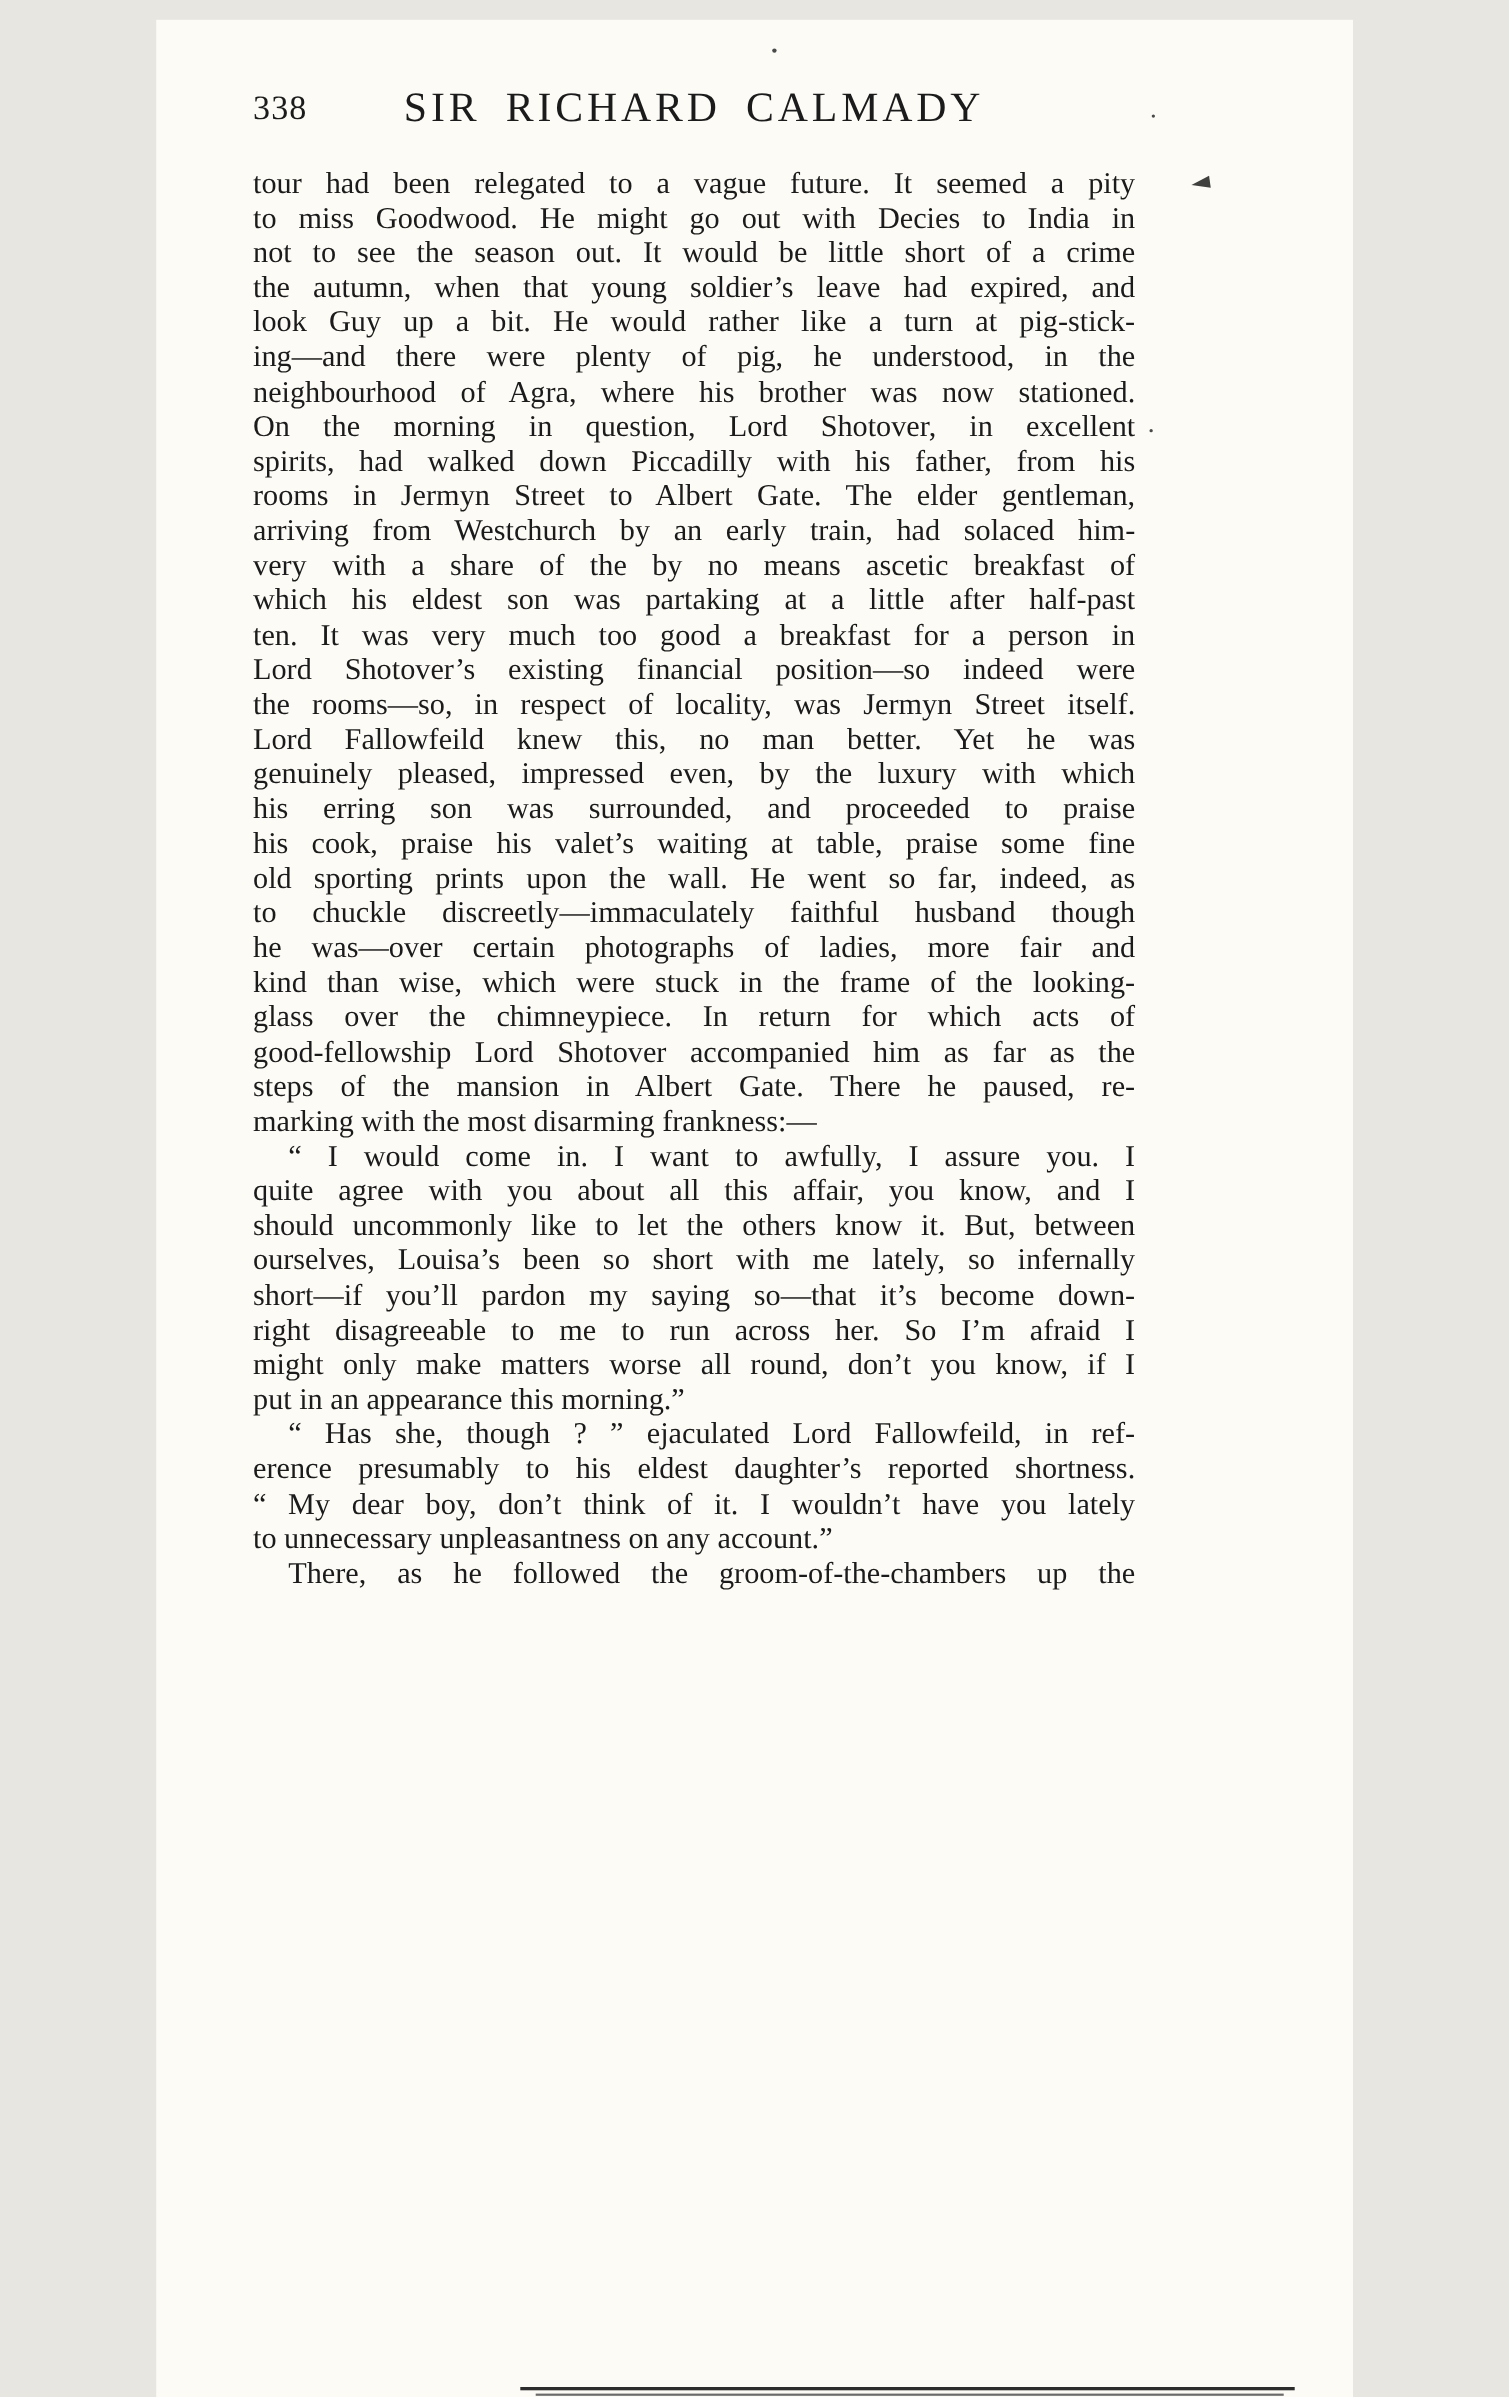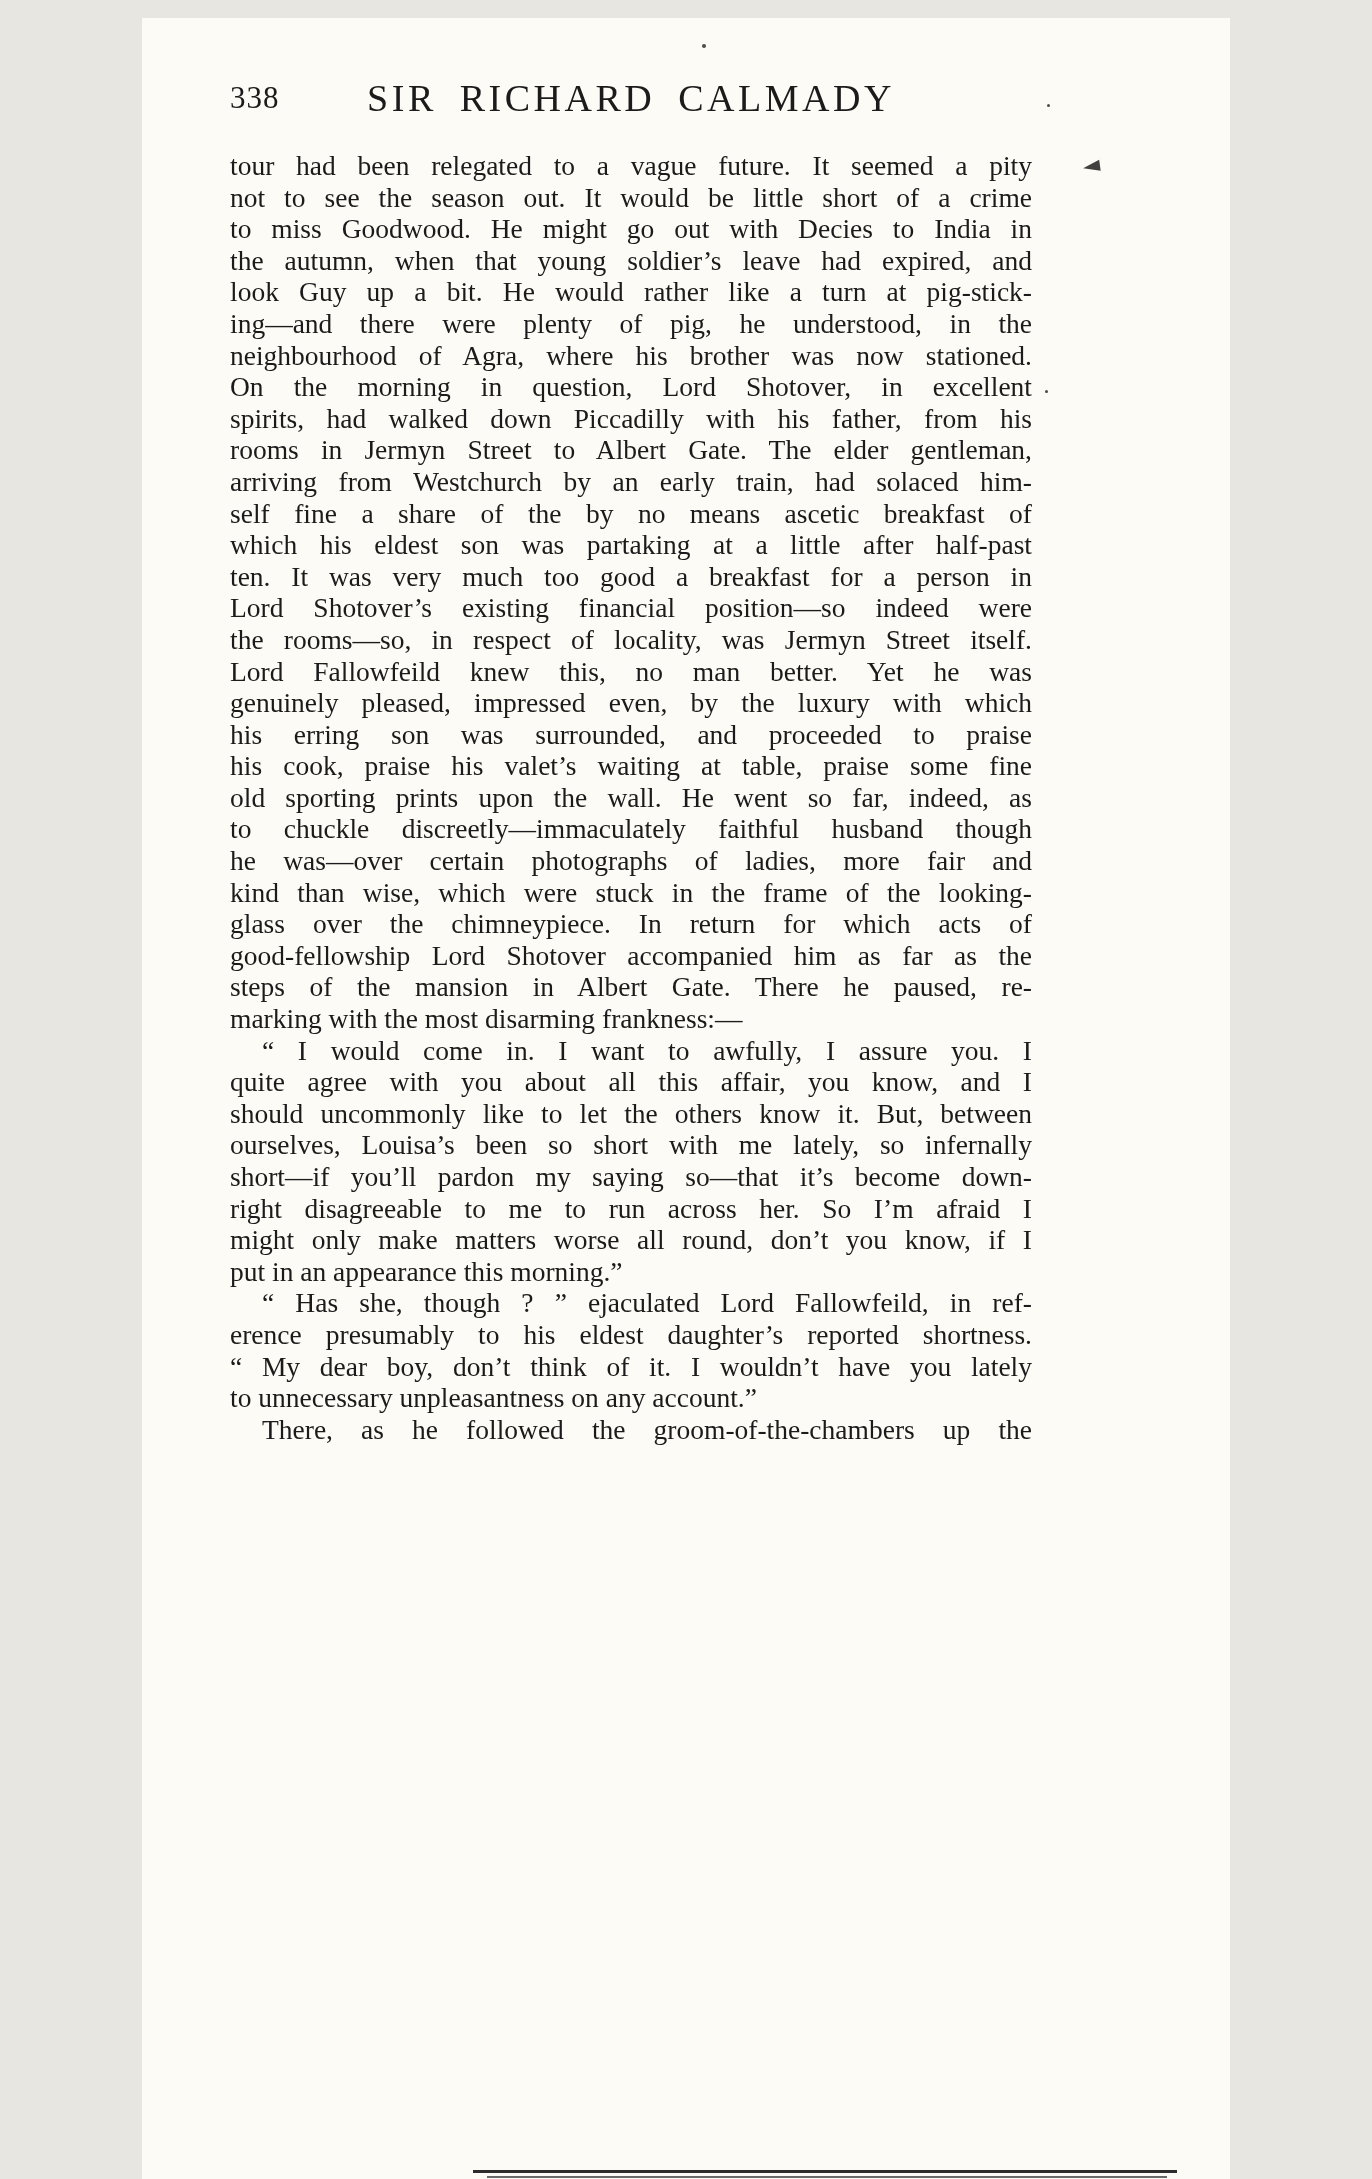--- a/index.html
+++ b/index.html
@@ -109,31 +109,31 @@
 
     <div class="page-header">
       <span class="page-number">338</span>
       <div class="page-title">SIR RICHARD CALMADY</div>
     </div>
 
     <div class="page-body">
 
     <div class="para">
           <div class="line">tour had been relegated to a vague future. It seemed a pity</div>
+          <div class="line">to miss Goodwood. He might go out with Decies to India in</div>
           <div class="line">not to see the season out. It would be little short of a crime</div>
-          <div class="line">to miss Goodwood. He might go out with Decies to India in</div>
           <div class="line">the autumn, when that young soldier’s leave had expired, and</div>
           <div class="line">look Guy up a bit. He would rather like a turn at pig-stick-</div>
           <div class="line">ing—and there were plenty of pig, he understood, in the</div>
           <div class="line">neighbourhood of Agra, where his brother was now stationed.</div>
           <div class="line">On the morning in question, Lord Shotover, in excellent</div>
           <div class="line">spirits, had walked down Piccadilly with his father, from his</div>
           <div class="line">rooms in Jermyn Street to Albert Gate. The elder gentleman,</div>
           <div class="line">arriving from Westchurch by an early train, had solaced him-</div>
-          <div class="line">self fine a share of the by no means ascetic breakfast of</div>
+          <div class="line">very with a share of the by no means ascetic breakfast of</div>
           <div class="line">which his eldest son was partaking at a little after half-past</div>
           <div class="line">ten. It was very much too good a breakfast for a person in</div>
           <div class="line">Lord Shotover’s existing financial position—so indeed were</div>
           <div class="line">the rooms—so, in respect of locality, was Jermyn Street itself.</div>
           <div class="line">Lord Fallowfeild knew this, no man better. Yet he was</div>
           <div class="line">genuinely pleased, impressed even, by the luxury with which</div>
           <div class="line">his erring son was surrounded, and proceeded to praise</div>
           <div class="line">his cook, praise his valet’s waiting at table, praise some fine</div>
           <div class="line">old sporting prints upon the wall. He went so far, indeed, as</div>
           <div class="line">to chuckle discreetly—immaculately faithful husband though</div>

